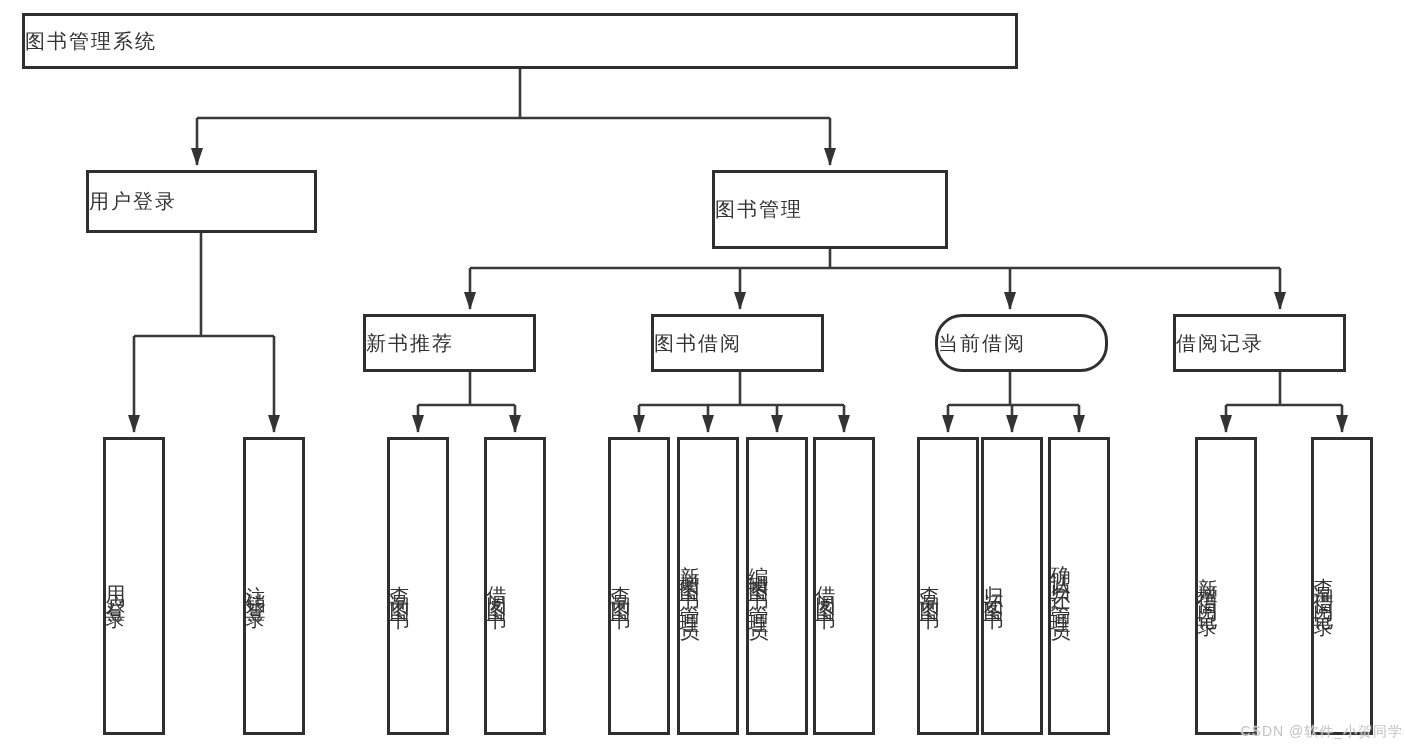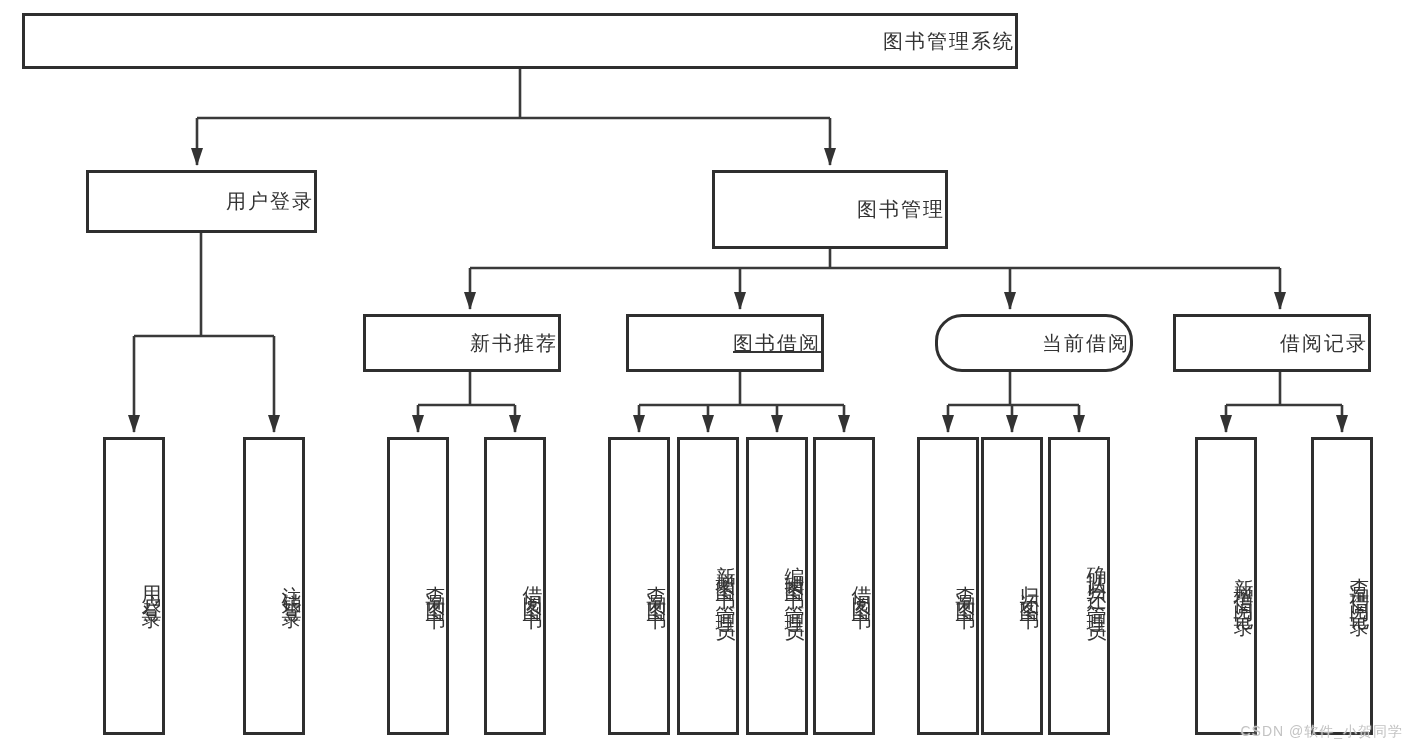--- a/index.html
+++ b/index.html
@@ -5,28 +5,28 @@
   html,body { margin:0; padding:0; background:#ffffff; }
   .canvas {
     position:relative; width:1405px; height:747px; background:#ffffff;
     font-family:"Liberation Sans","DejaVu Sans",sans-serif;
     color:#333333; overflow:hidden;
   }
   svg.connectors { position:absolute; left:0; top:0; z-index:1; }
   .box {
     position:absolute; box-sizing:border-box; background:#ffffff;
     border:3px solid #2f2f2f;
-    display:flex; align-items:center; justify-content:flex-end;
+    display:flex; align-items:center; justify-content:flex-start;
     font-size:20px; letter-spacing:2px; z-index:2; color:#333333;
   }
   .root  { left:22px;  top:13px;  width:996px; height:56px; }
   .l2a   { left:86px;  top:170px; width:231px; height:63px; }
   .l2b   { left:712px; top:170px; width:236px; height:79px; }
-  .l3    { top:314px; width:198px; height:58px;padding-left:40px; }
-  .l3a   { left:363px; }  .l3b { left:626px;text-decoration:underline; }
+  .l3    { top:314px; width:173px; height:58px; }
+  .l3a   { left:363px; }  .l3b { left:651px; }
   .l3c   { left:935px;border-radius:27px; }  .l3d { left:1173px; }
   .leaf  { top:437px; width:62px; height:298px; }
   .leaf span {
     writing-mode:vertical-rl; text-orientation:mixed;
     letter-spacing:8px; line-height:1;
   }
   .lf1  { left:103px; }  .lf2  { left:243px; }
   .lf3  { left:387px; }  .lf4  { left:484px; }
   .lf5  { left:608px; }  .lf6  { left:677px; }
   .lf7  { left:746px; }  .lf8  { left:813px; }

